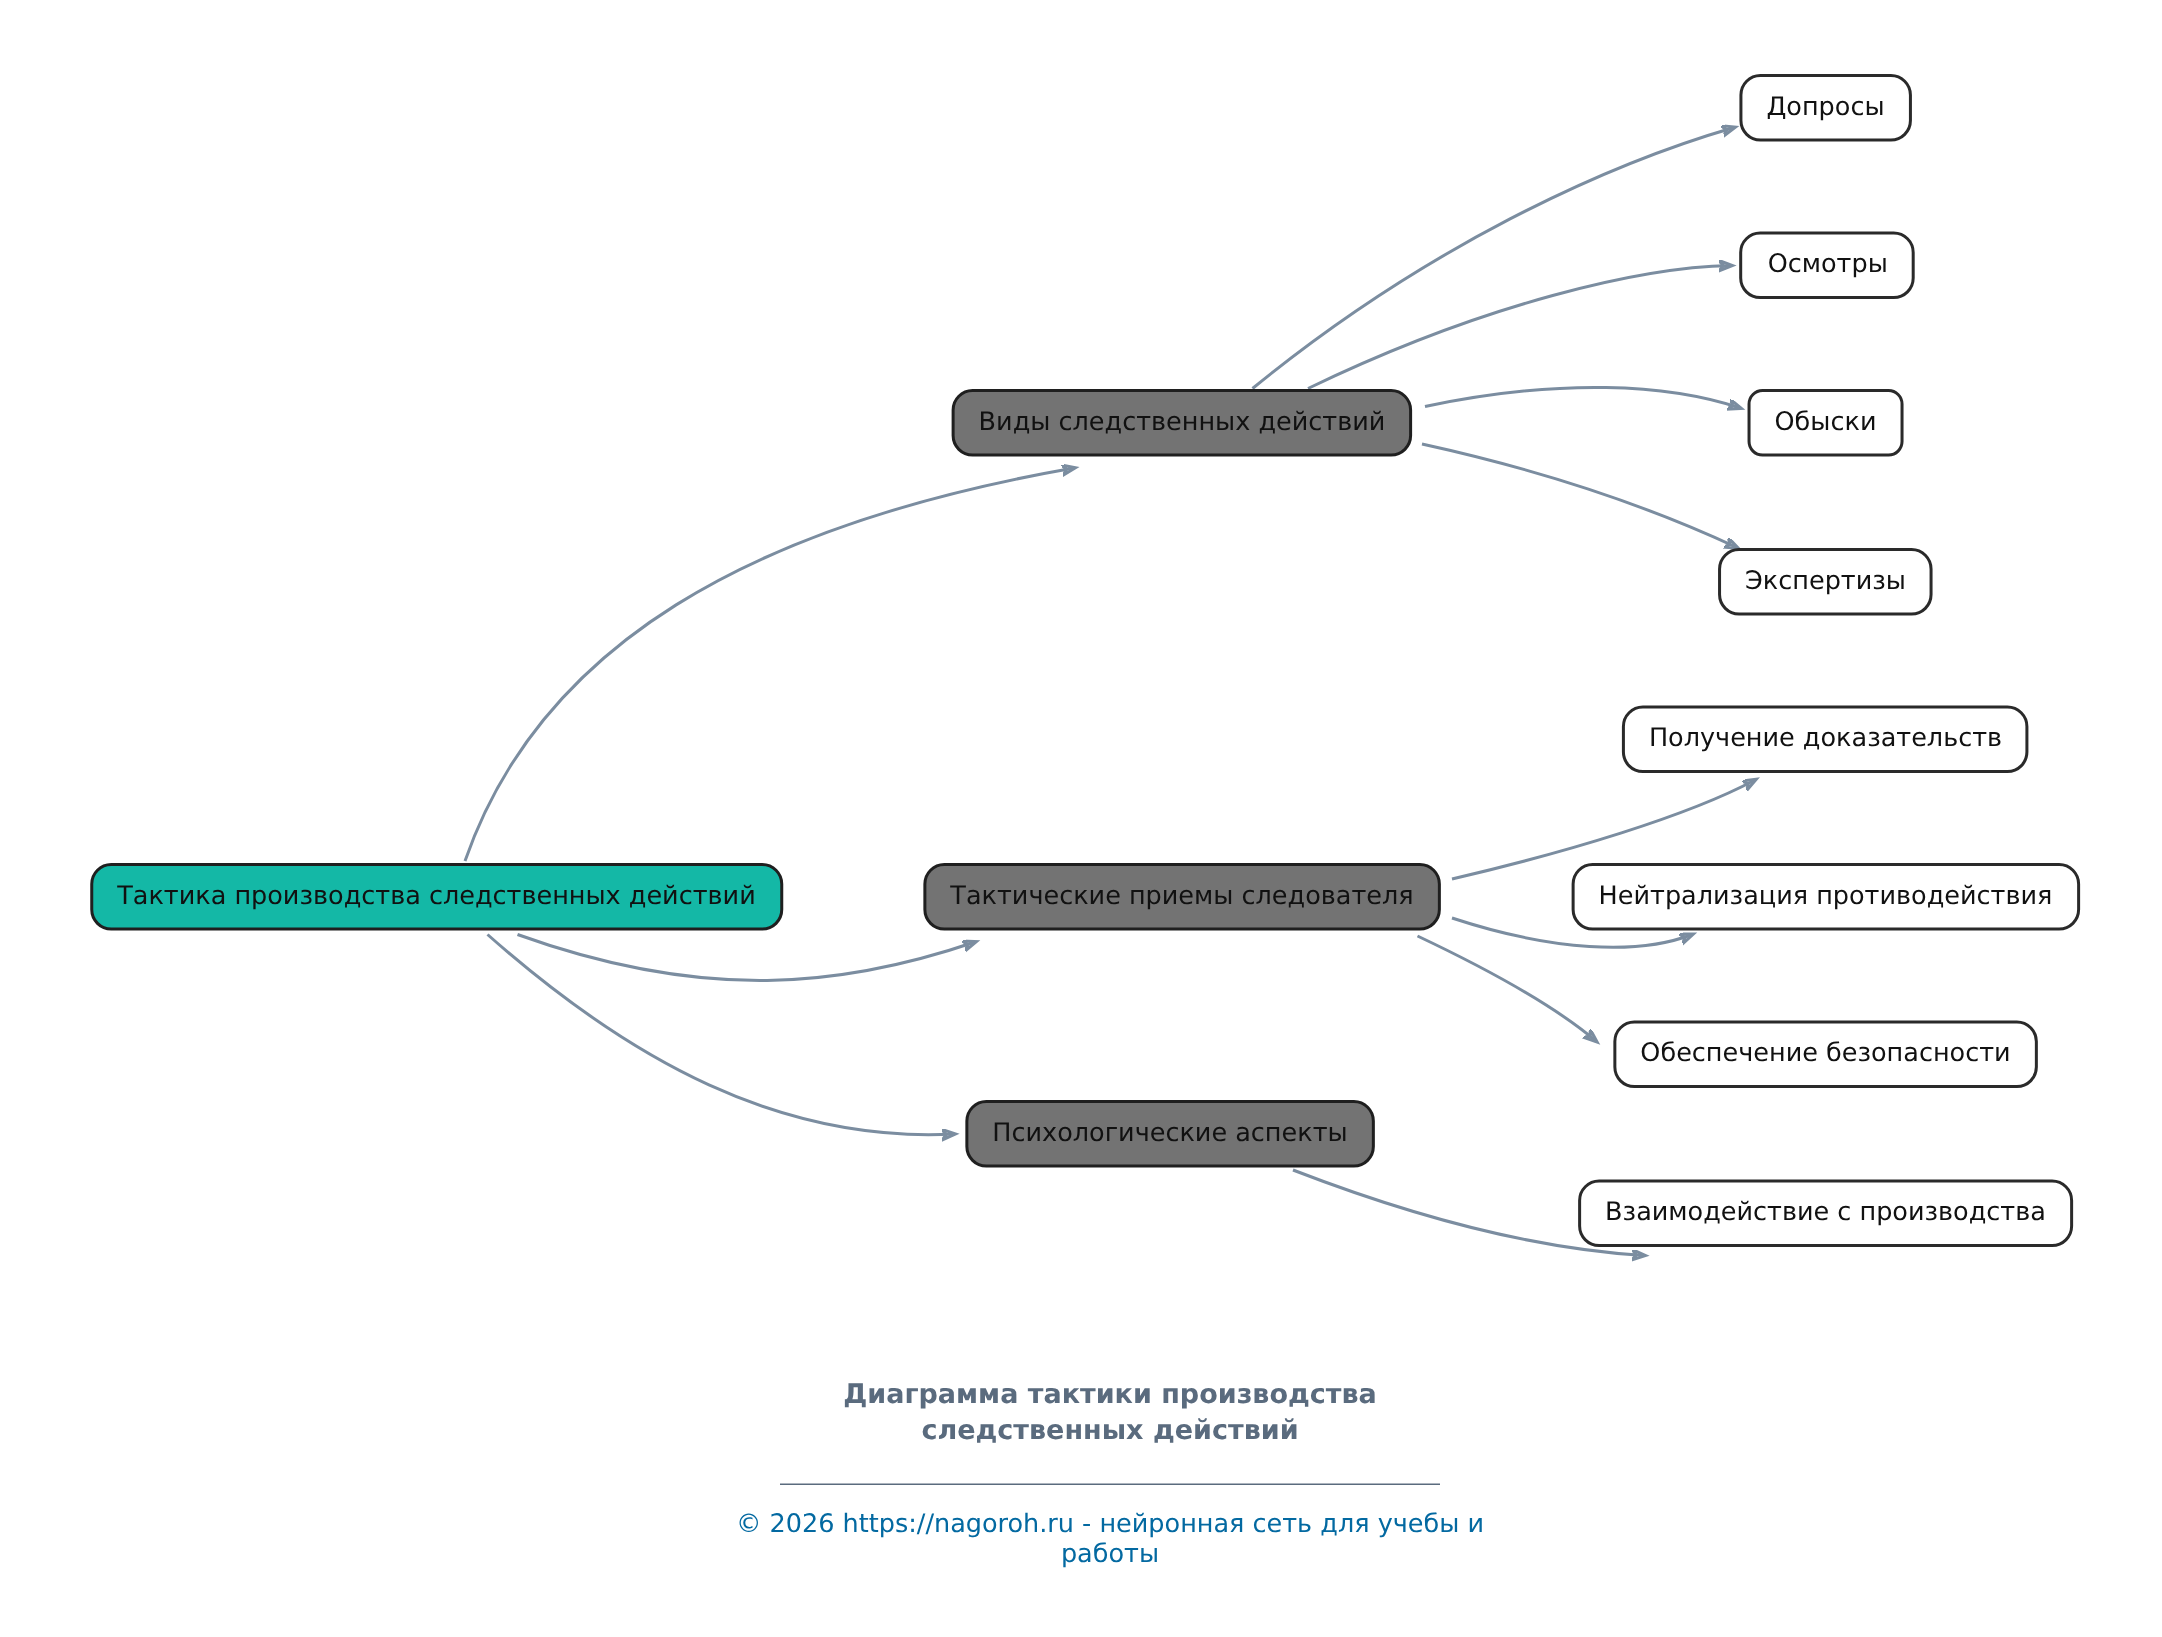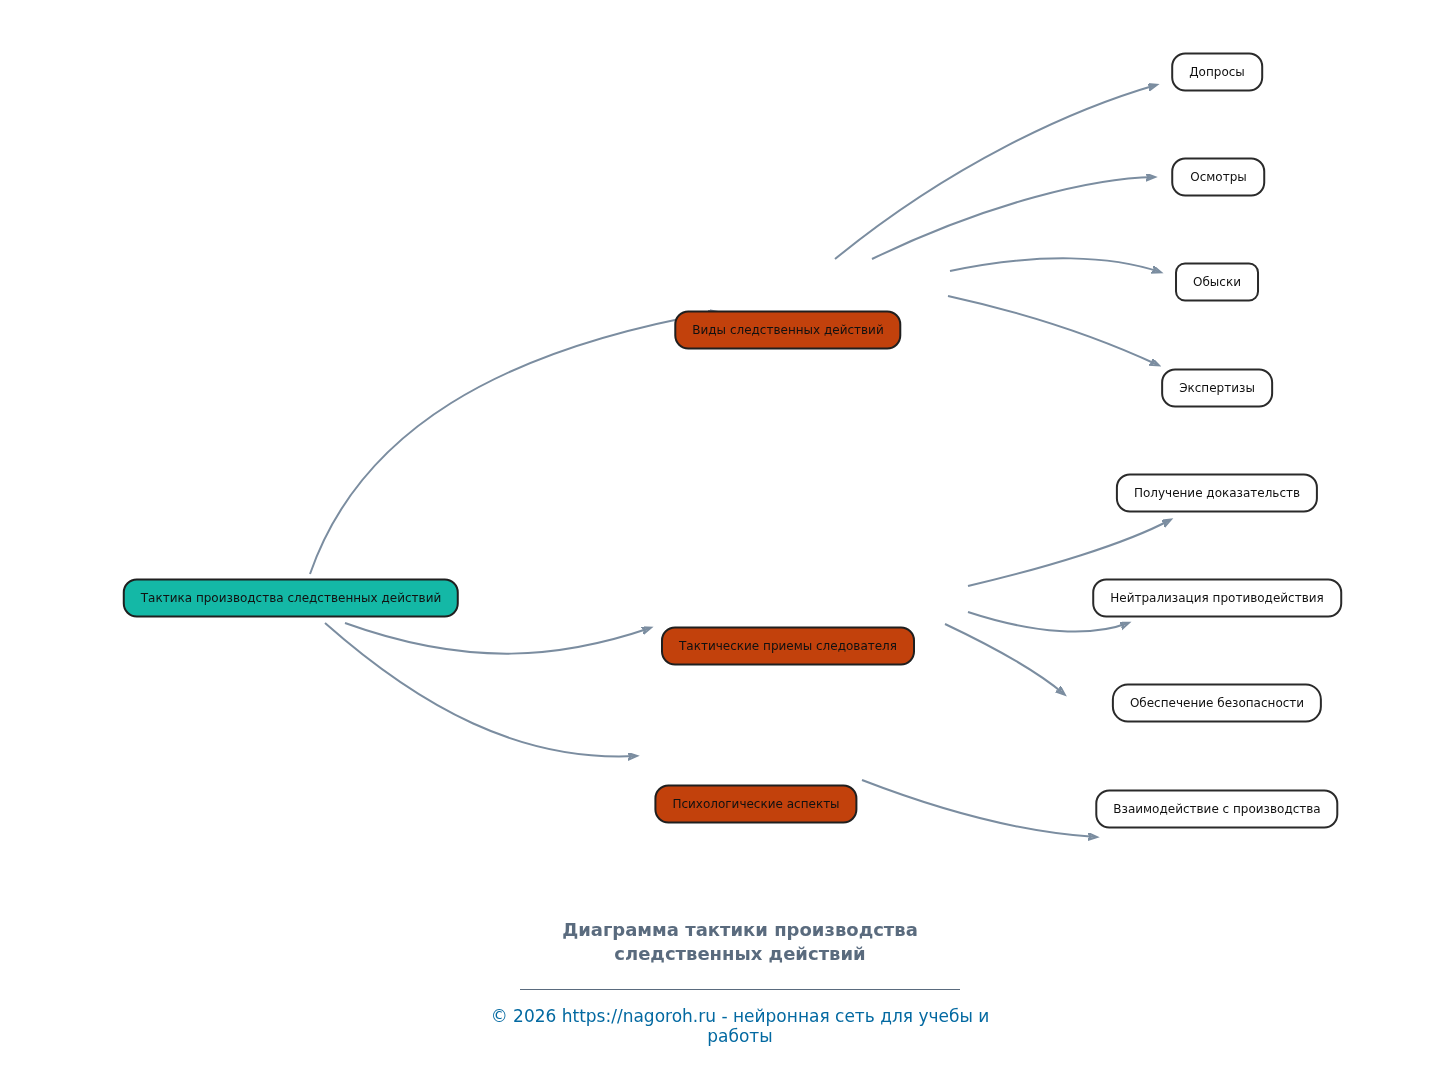--- a/index.html
+++ b/index.html
@@ -10,34 +10,33 @@
     font-family:"DejaVu Sans", sans-serif;
     overflow:hidden;
   }
   .edges{position:absolute;left:0;top:0;width:1441px;height:1091px;}
   .edges path{fill:none;stroke:#7B8DA0;stroke-width:2;}
   .node{
     position:absolute;
     transform:translate(-50%,-50%);
     white-space:nowrap;
     border-radius:14px;
-    font-size:12px;
+    font-size:17px;
     color:#111111;
     padding:10px 16px;
     line-height:1.25;
     box-sizing:border-box;
   }
   .node.root{
     background:#14b8a6;
     border:2px solid #1F1F1F;
   }
   .node.branch{
-    background:#c2410c;
+    background:#737373;
     border:2px solid #1F1F1F;
-    margin-top:48px;
   }
   .node.leaf{
     background:#FFFFFF;
     border:2px solid #2A2A2A;
   }
   .footer{
     position:absolute;
     left:740px;top:918px;
     transform:translateX(-50%);
     width:560px;
@@ -86,35 +85,35 @@
     <path d="M945,624 C1000,650 1038,672 1064,694" marker-end="url(#arrow)"></path>
     <path d="M862,780 C950,814 1030,833 1096,837" marker-end="url(#arrow)"></path>
   </svg>
 
   <div class="node root" style="left:291px;top:598px;">Тактика производства следственных действий</div>
 
   <div class="node branch" style="left:788px;top:282px;">Виды следственных действий</div>
 
   <div class="node branch" style="left:788px;top:598px;">Тактические приемы следователя</div>
 
-  <div class="node branch" style="left:756px;top:756px;">Психологические аспекты</div>
+  <div class="node branch" style="left:780px;top:756px;">Психологические аспекты</div>
 
   <div class="node leaf" style="left:1217px;top:72px;">Допросы</div>
 
   <div class="node leaf" style="left:1218px;top:177px;padding-left:17px;">Осмотры</div>
 
   <div class="node leaf" style="left:1217px;top:282px;border-radius:10px;">Обыски</div>
 
   <div class="node leaf" style="left:1217px;top:388px;">Экспертизы</div>
 
   <div class="node leaf" style="left:1217px;top:493px;">Получение доказательств</div>
 
   <div class="node leaf" style="left:1217px;top:598px;">Нейтрализация противодействия</div>
 
-  <div class="node leaf" style="left:1217px;top:703px;border-radius:16px;">Обеспечение безопасности</div>
+  <div class="node leaf" style="left:1217px;top:703px;">Обеспечение безопасности</div>
 
   <div class="node leaf" style="left:1217px;top:809px;">Взаимодействие с производства</div>
 
   <div class="footer">
     <div class="footer-title">Диаграмма тактики производства следственных действий</div>
     <div class="footer-divider"></div>
     <div class="footer-copyright">© 2026 https://nagoroh.ru - нейронная сеть для учебы и работы</div>
   </div>
 
 </div>

